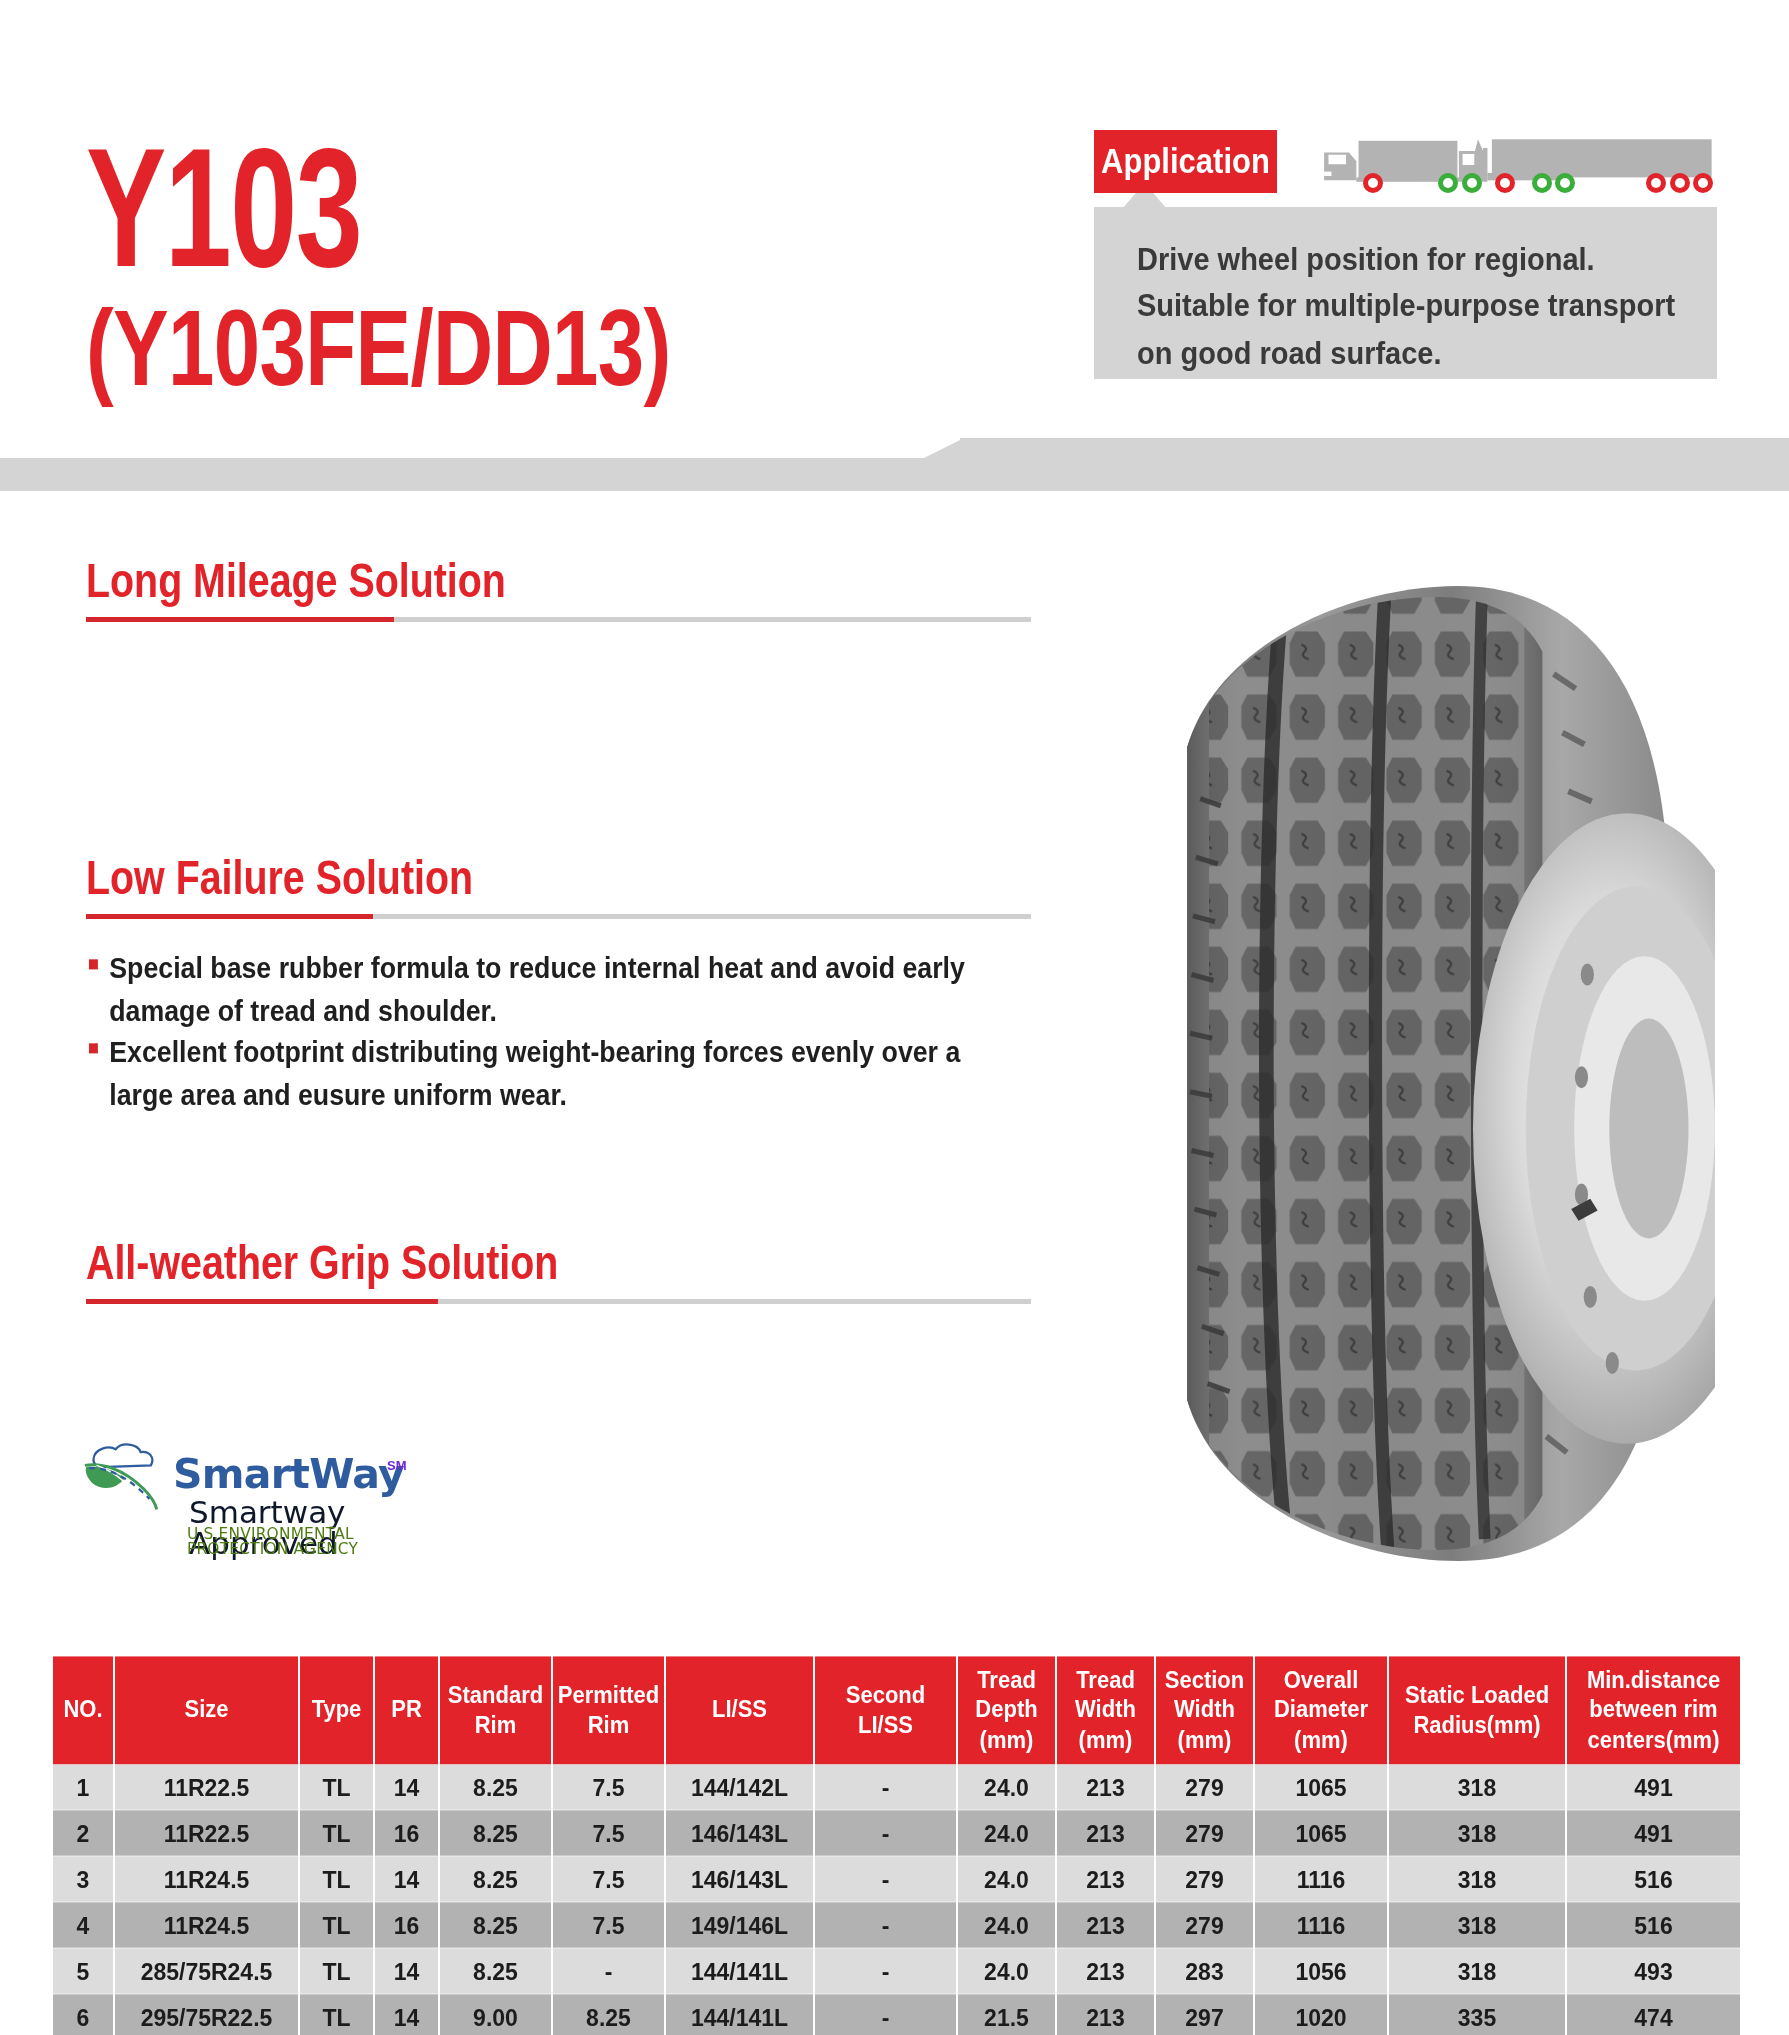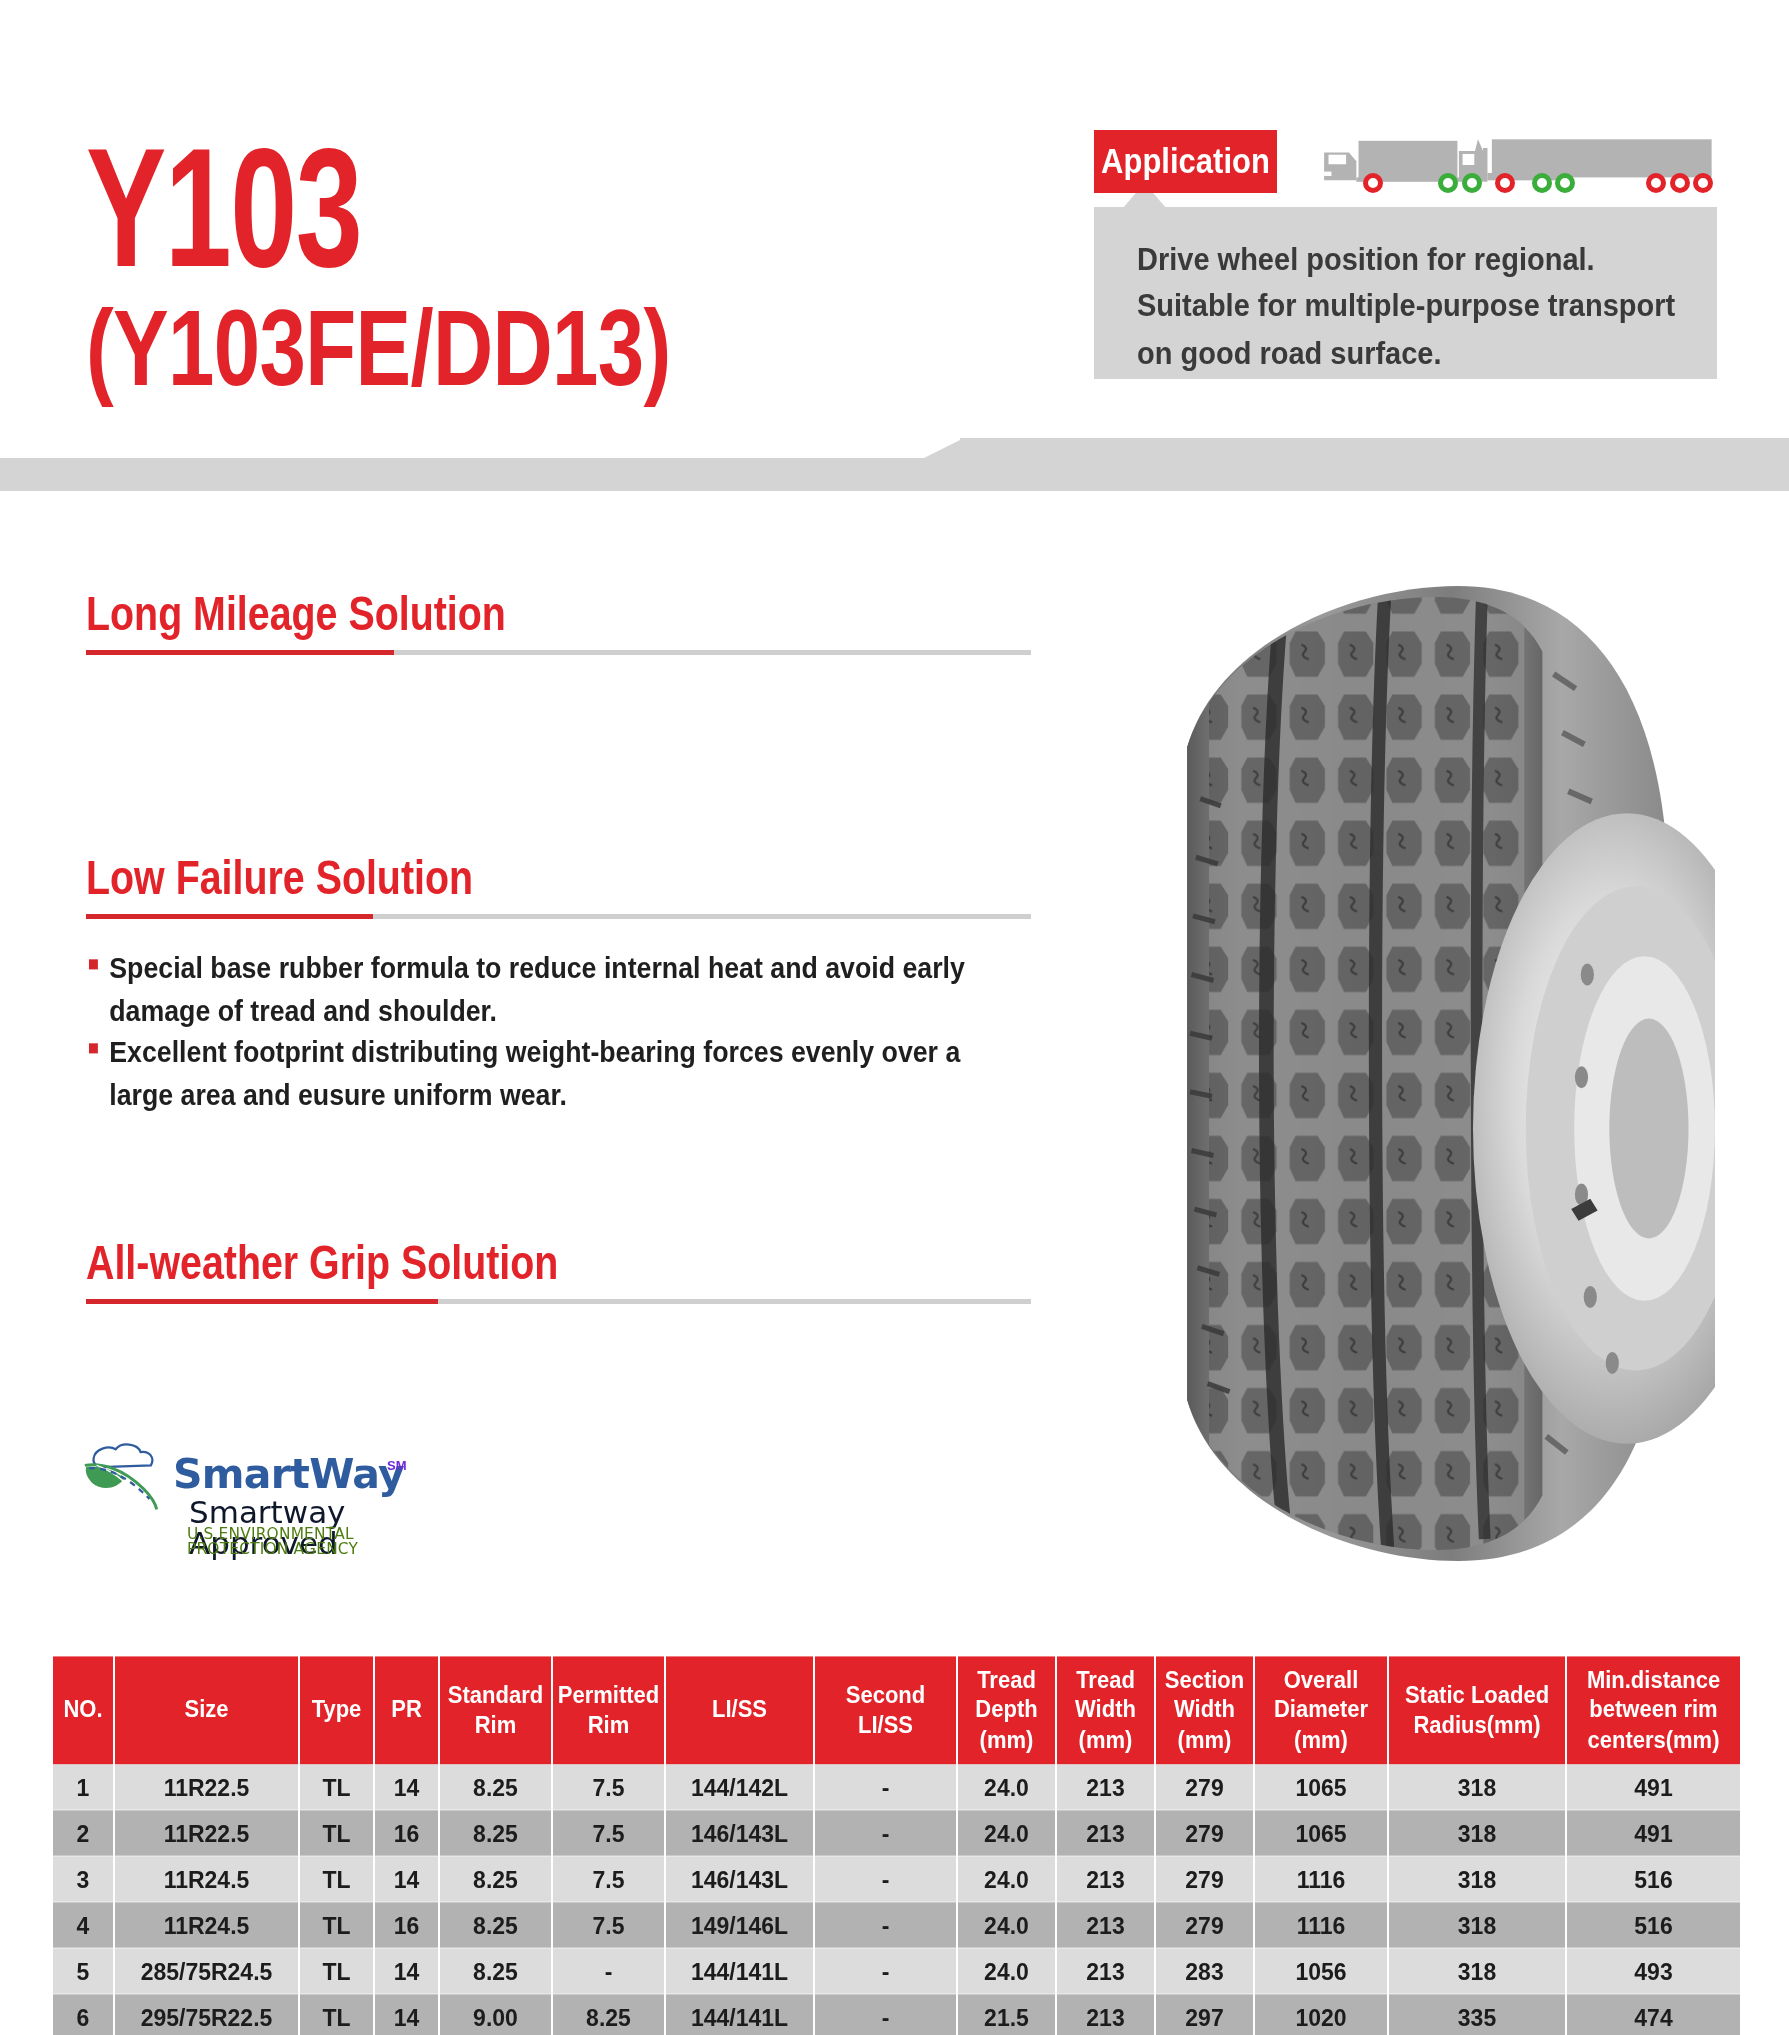--- a/index.html
+++ b/index.html
@@ -95,21 +95,21 @@
   .bullet{
     position:relative;padding-left:23.5px;
     color:#1f1f1f;font-size:27px;font-weight:bold;line-height:1.42;
     margin-bottom:7.3px;
     transform:scaleY(1.12) scaleX(0.99);transform-origin:left top;
   }
   .bullet::before{
     content:"";position:absolute;left:2.9px;top:11px;width:8.8px;height:8.8px;background:#d5262c;
   }
 
-  #feat1{top:590px;}
+  #feat1{top:557px;}
   #feat2{top:854px;}
   #feat3{top:1239px;}
 
   
   #smartway{position:absolute;left:79px;top:1433px;width:315px;height:117px;}
   .sw-main{position:absolute;left:94px;top:20.5px;font-size:41px;font-weight:bold;color:#2f5c9e;
     letter-spacing:-0.7px;line-height:1;font-family:"DejaVu Sans", sans-serif;}
   .sw-sm{position:absolute;left:308px;top:25px;font-size:13px;color:#6d28d9;font-weight:bold;}
   .sw-approved{position:absolute;left:110px;top:64px;font-size:31px;color:#0f172a;
     font-family:"DejaVu Sans", sans-serif;line-height:1;}

